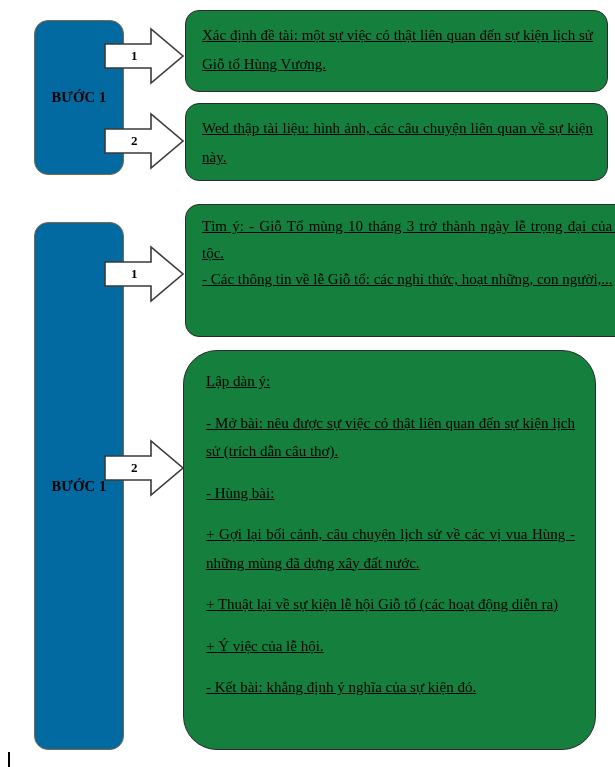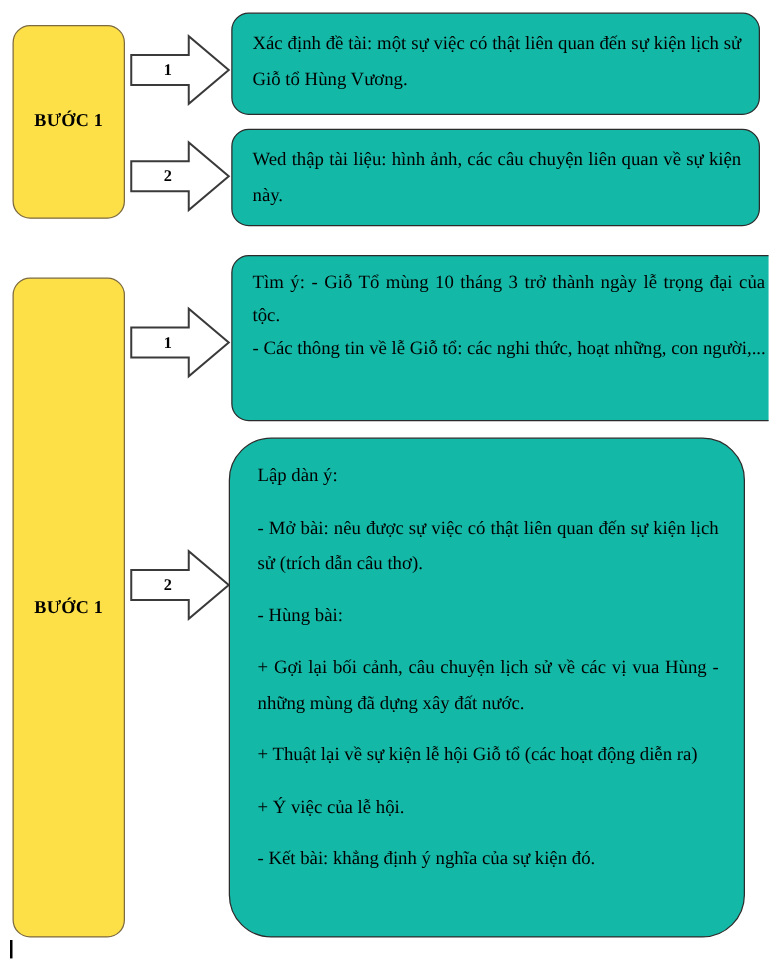--- a/index.html
+++ b/index.html
@@ -17,26 +17,27 @@
     width: 615px;
     height: 767px;
     background: #ffffff;
     overflow: hidden;
   }
 
   
   .step-box {
     position: absolute;
     box-sizing: border-box;
-    background: #fde047;
+    background: #0369a1;
     border: 1.6px solid #7d6a3f;
     border-radius: 14px;
     display: flex;
     align-items: center;
     justify-content: center;
+    margin-left: 24px;
   }
   .step-label {
     font-family: "Liberation Serif", "DejaVu Serif", serif;
     font-weight: bold;
     font-size: 14.5px;
     letter-spacing: 0.2px;
     color: #000;
     text-align: center;
     white-space: nowrap;
   }
@@ -63,24 +64,25 @@
     justify-content: flex-start;
     padding-left: 28px;
     box-sizing: border-box;
     pointer-events: none;
   }
 
   
   .content-box {
     position: absolute;
     box-sizing: border-box;
-    background: #14b8a6;
+    background: #15803d;
     border: 1.4px solid #2b2b2b;
     padding: 10px 14px 10px 16px;
     overflow: hidden;
+    text-decoration: underline;
   }
   .content-box p {
     margin: 0;
     font-family: "Liberation Serif", "DejaVu Serif", serif;
     font-size: 15px;
     line-height: 1.95;
     color: #000;
     text-align: justify;
     text-justify: inter-word;
   }

